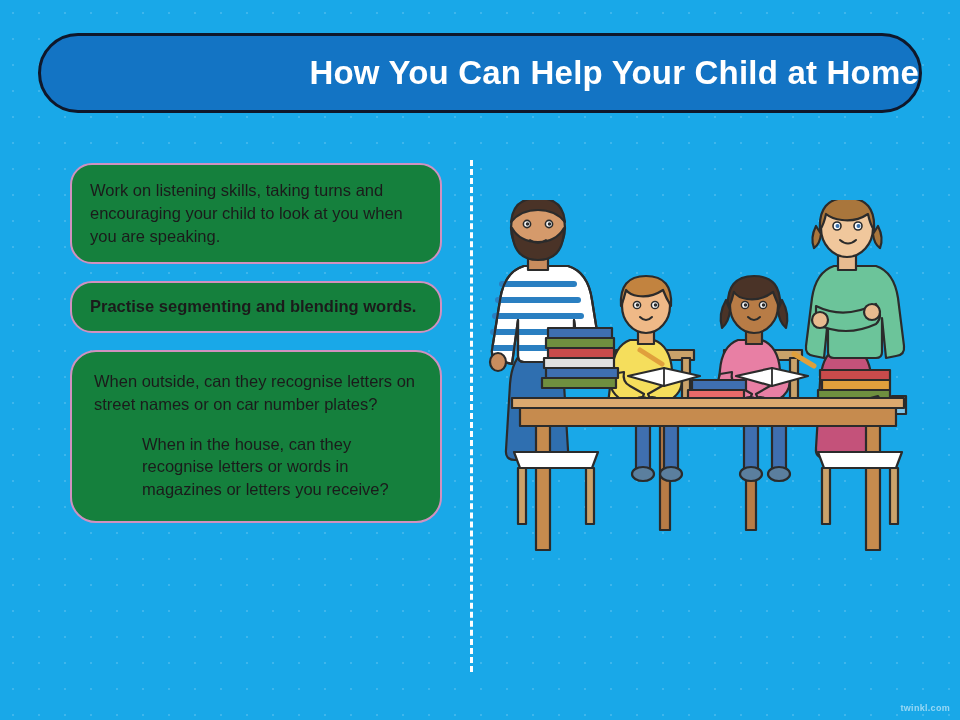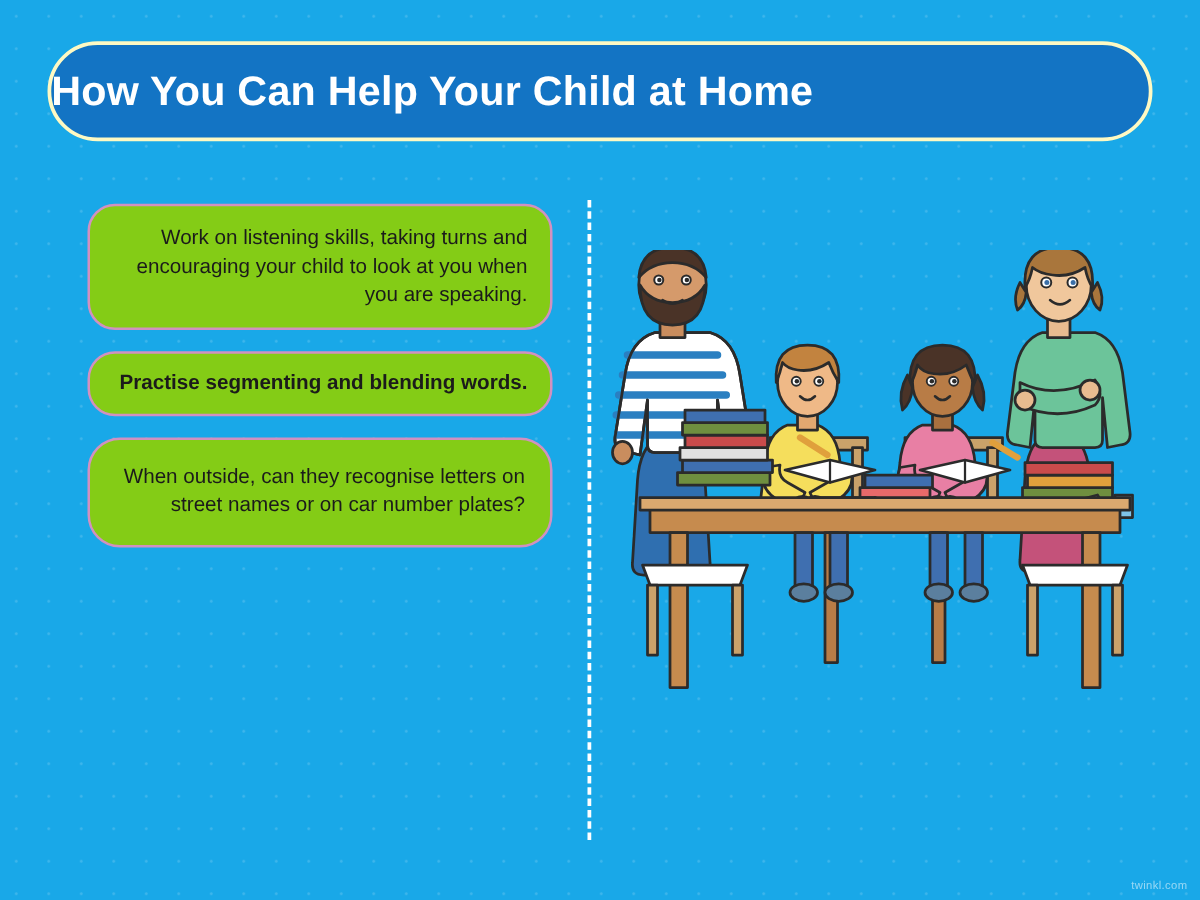--- a/index.html
+++ b/index.html
@@ -28,53 +28,52 @@
   }
 
   
   .title-bar {
     position: absolute;
     left: 38px;
     top: 33px;
     width: 884px;
     height: 80px;
     background: #1374c4;
-    border: 3px solid #fef9c3;
+    border: 3px solid #0f172a;
     border-radius: 40px;
     box-sizing: border-box;
     display: flex;
     align-items: center;
-    justify-content: flex-start;
+    justify-content: flex-end;
   }
   .title-bar .title-text {
     color: #ffffff;
     font-size: 33px;
     font-weight: bold;
     letter-spacing: 0.2px;
     text-align: center;
   }
 
   
   .left-col {
     position: absolute;
     left: 70px;
     top: 163px;
     width: 372px;
   }
   .bubble {
-    background: #84cc16;
+    background: #15803d;
     border: 2px solid #d191c0;
     border-radius: 22px;
     box-sizing: border-box;
     padding: 14px 18px 15px 18px;
     color: #1b1b1b;
     font-size: 16.5px;
     line-height: 1.38;
     margin-bottom: 17px;
-    text-align: right;
   }
   .bubble.small {
     padding: 12px 18px 13px 18px;
     font-weight: bold;
   }
   .bubble.big {
     padding: 18px 20px 20px 22px;
     border-radius: 26px;
   }
   .bubble p {
@@ -110,20 +109,21 @@
   }
 
   
   .watermark {
     position: absolute;
     right: 10px;
     bottom: 7px;
     color: rgba(255,255,255,0.55);
     font-size: 9px;
     letter-spacing: 0.3px;
+    font-weight: bold;
   }
 </style>
 </head>
 <body>
 
 <div class="slide">
   <div class="bg-texture"></div>
 
   <div class="title-bar">
     <div class="title-text">How You Can Help Your Child at Home</div>
@@ -134,20 +134,21 @@
     <div class="bubble">
       <p>Work on listening skills, taking turns and encouraging your child to look at you when you are speaking.</p>
     </div>
 
     <div class="bubble small">
       <p>Practise segmenting and blending words.</p>
     </div>
 
     <div class="bubble big">
       <p>When outside, can they recognise letters on street names or on car number plates?</p>
+      <p>When in the house, can they recognise letters or words in magazines or letters you receive?</p>
     </div>
 
   </div>
 
   <div class="divider"></div>
 
   <div class="illustration">
     <svg viewBox="0 0 440 400" xmlns="http://www.w3.org/2000/svg">
       <g stroke="#2b2b2b" stroke-width="2.2" stroke-linejoin="round" stroke-linecap="round">
 

